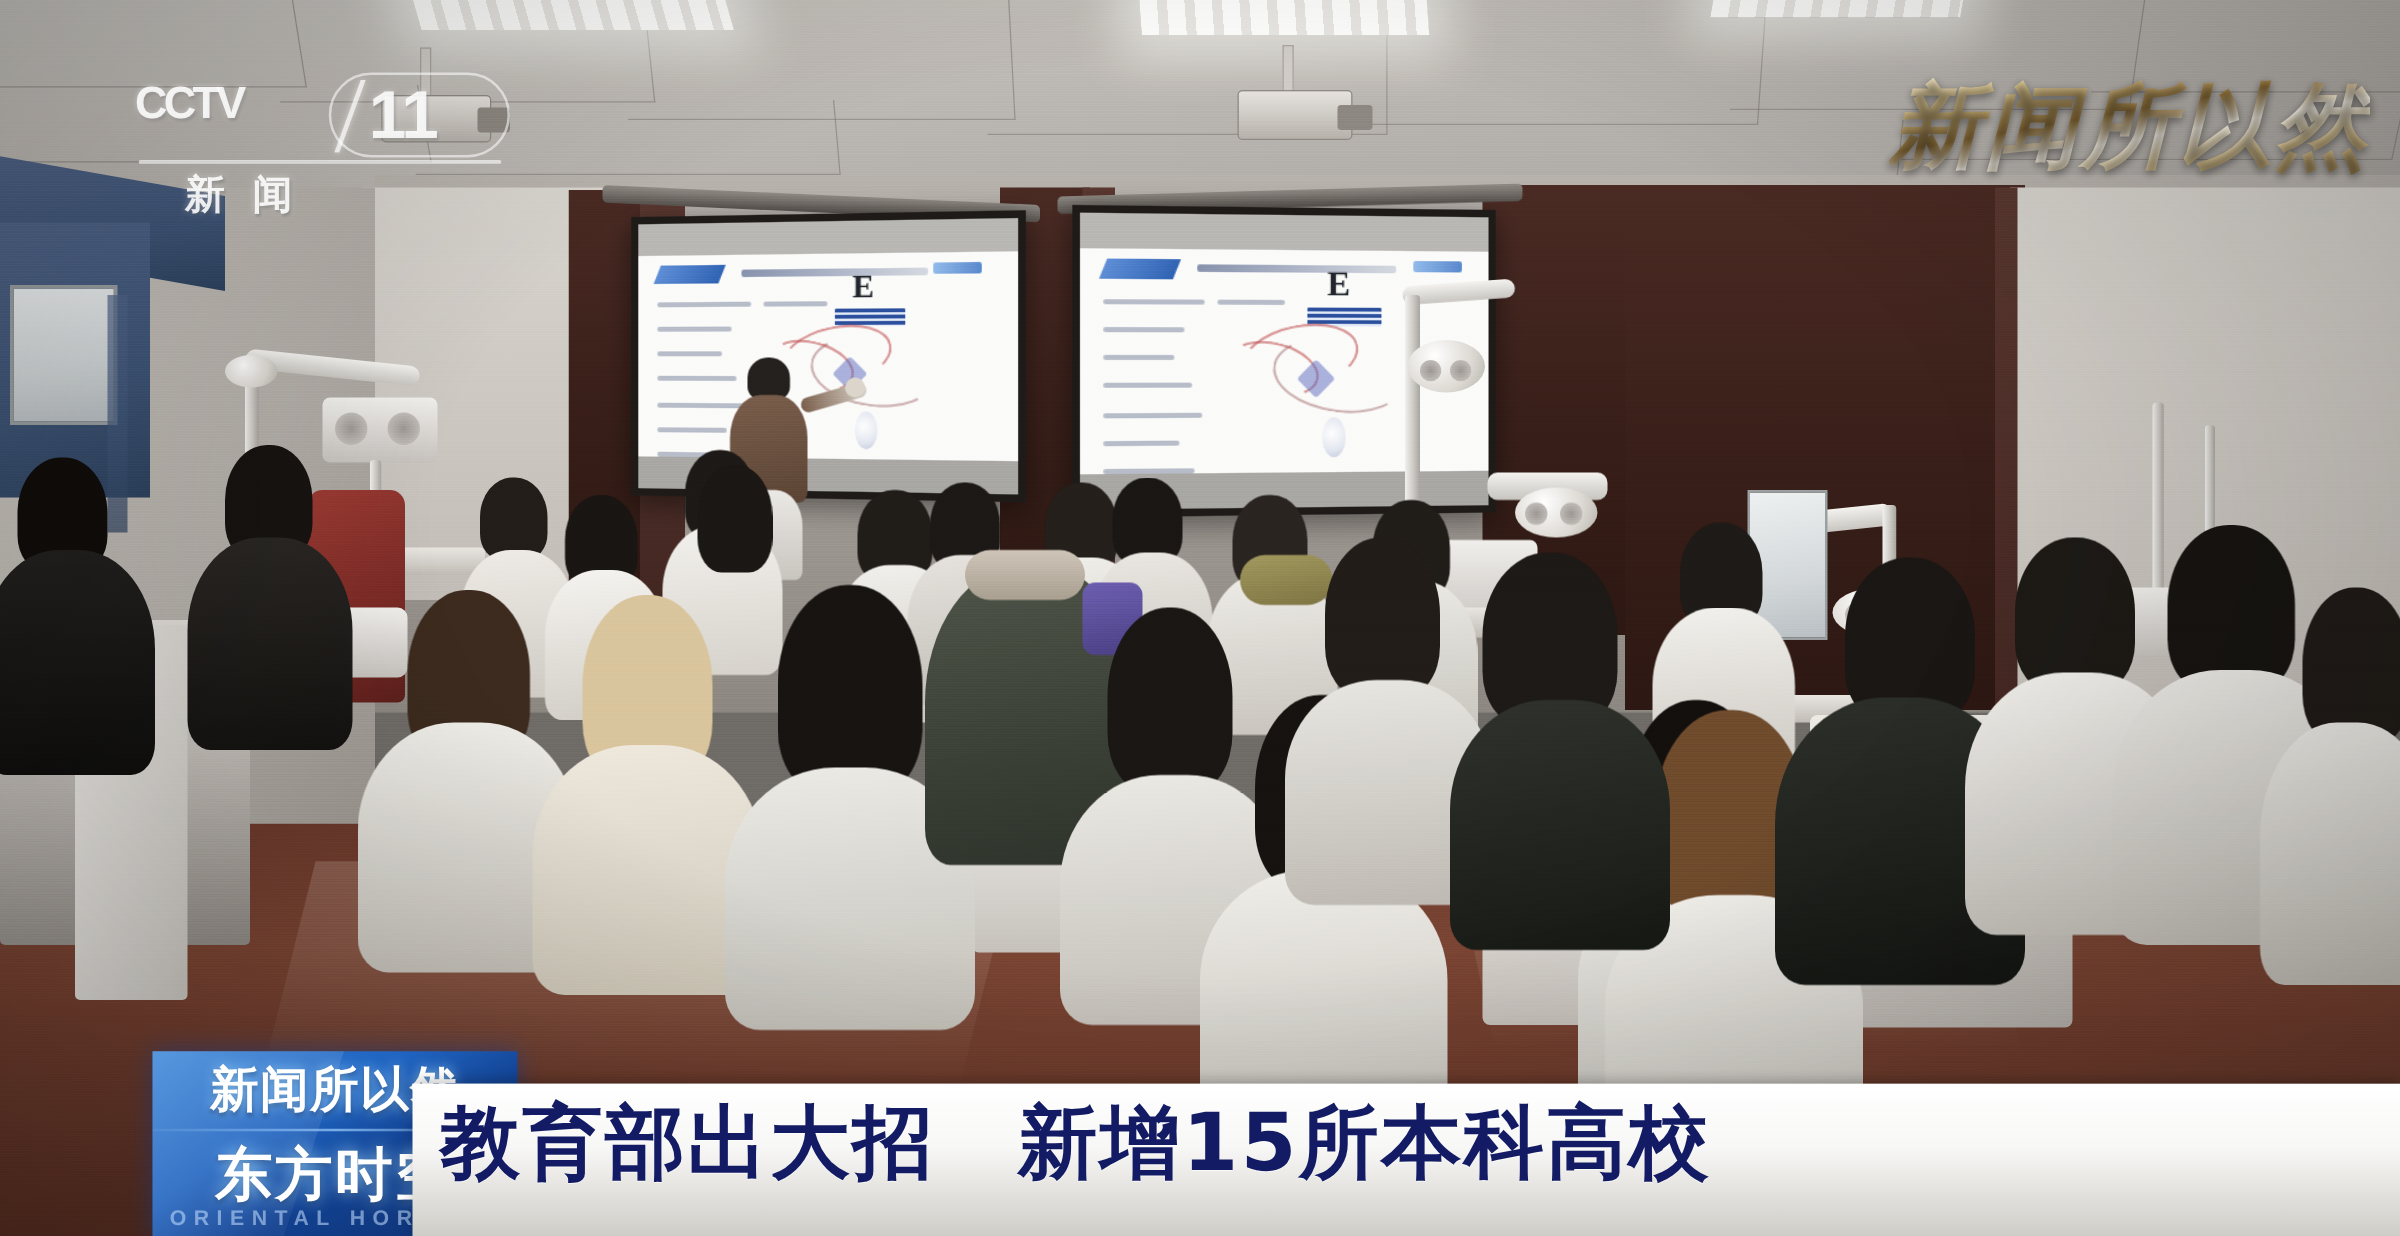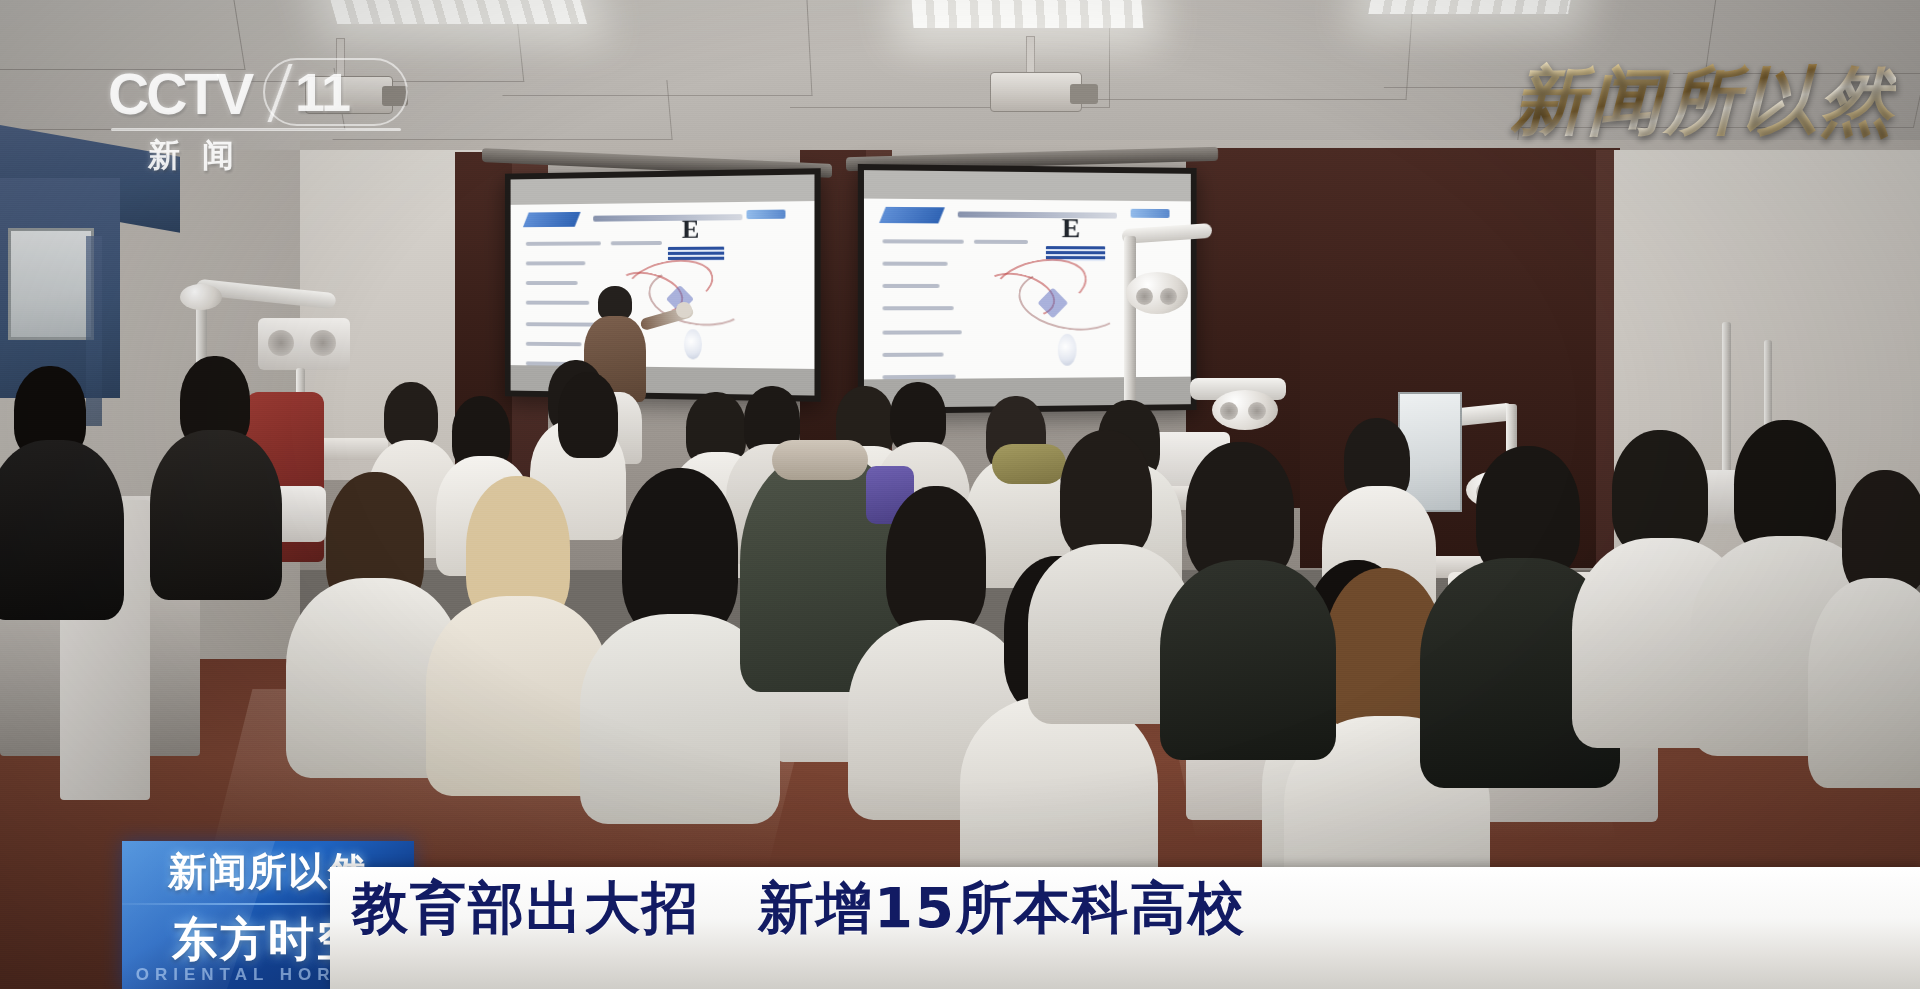--- a/index.html
+++ b/index.html
@@ -108,21 +108,21 @@
   .grain { position:absolute; inset:0; pointer-events:none;
            background:
              repeating-linear-gradient(0deg,rgba(255,255,255,.018) 0 1px,rgba(0,0,0,.018) 1px 2px);
            mix-blend-mode:overlay; }
   .vignette { position:absolute; inset:0; pointer-events:none;
               background:radial-gradient(ellipse at 50% 42%,rgba(0,0,0,0) 45%,rgba(0,0,0,.28) 100%); }
 
   
   .cctv-logo { position:absolute; left:103px; top:62px; width:320px; height:105px; }
   .cctv-row { position:relative; width:305px; height:62px; }
-  .cctv-txt { position:absolute; left:5px; top:-1px; font-size:57px; font-weight:700;
+  .cctv-txt { position:absolute; left:5px; top:-1px; font-size:36px; font-weight:700;
               letter-spacing:-3px; color:rgba(255,255,255,.86);
               text-shadow:0 0 4px rgba(255,255,255,.45), 1px 2px 3px rgba(0,0,0,.28);
               font-family:"Liberation Sans",sans-serif; }
   .cctv-slash { position:absolute; left:175px; top:2px; width:4px; height:58px;
                 background:rgba(255,255,255,.75); transform:skewX(-20deg);
                 box-shadow:0 0 5px rgba(255,255,255,.5); }
   .cctv-13 { position:absolute; left:192px; top:-1px; font-size:54px; font-weight:700;
              color:rgba(255,255,255,.86); letter-spacing:-1px;
              text-shadow:0 0 4px rgba(255,255,255,.4),1px 2px 3px rgba(0,0,0,.28); }
   .cctv-pill { position:absolute; left:160px; top:-4px; width:145px; height:68px;
@@ -167,21 +167,21 @@
               text-shadow:0 0 12px rgba(150,210,255,.95),0 2px 5px rgba(0,20,60,.65); }
   .badge-l3 { position:absolute; left:0; bottom:4px; width:100%; text-align:center;
               font-size:17px; letter-spacing:6px; font-weight:600;
               color:rgba(200,225,255,.55); }
 
   .headline-bar { position:absolute; left:330px; bottom:0; width:1590px; height:122px;
         background:linear-gradient(180deg,#ffffff 0%,#f7f7f6 42%,#e3e1dd 72%,#cfcdc8 100%);
         box-shadow:0 -2px 10px rgba(0,0,0,.25); }
   .headline-bar::after { content:""; position:absolute; left:0; top:0; width:100%; height:3px;
         background:linear-gradient(90deg,rgba(255,255,255,.95),rgba(255,255,255,.25)); }
-  .headline { position:absolute; left:22px; top:4px; font-size:56px; font-weight:700;
+  .headline { position:absolute; left:22px; top:4px; font-size:64px; font-weight:700;
         color:#121b63; letter-spacing:2px; white-space:nowrap;
         font-family:"DejaVu Sans","Liberation Sans",sans-serif;
         text-shadow:0 1px 0 rgba(255,255,255,.6); }
 </style>
 </head>
 <body>
 
 <div id="frame">
 
   <div class="scene">

